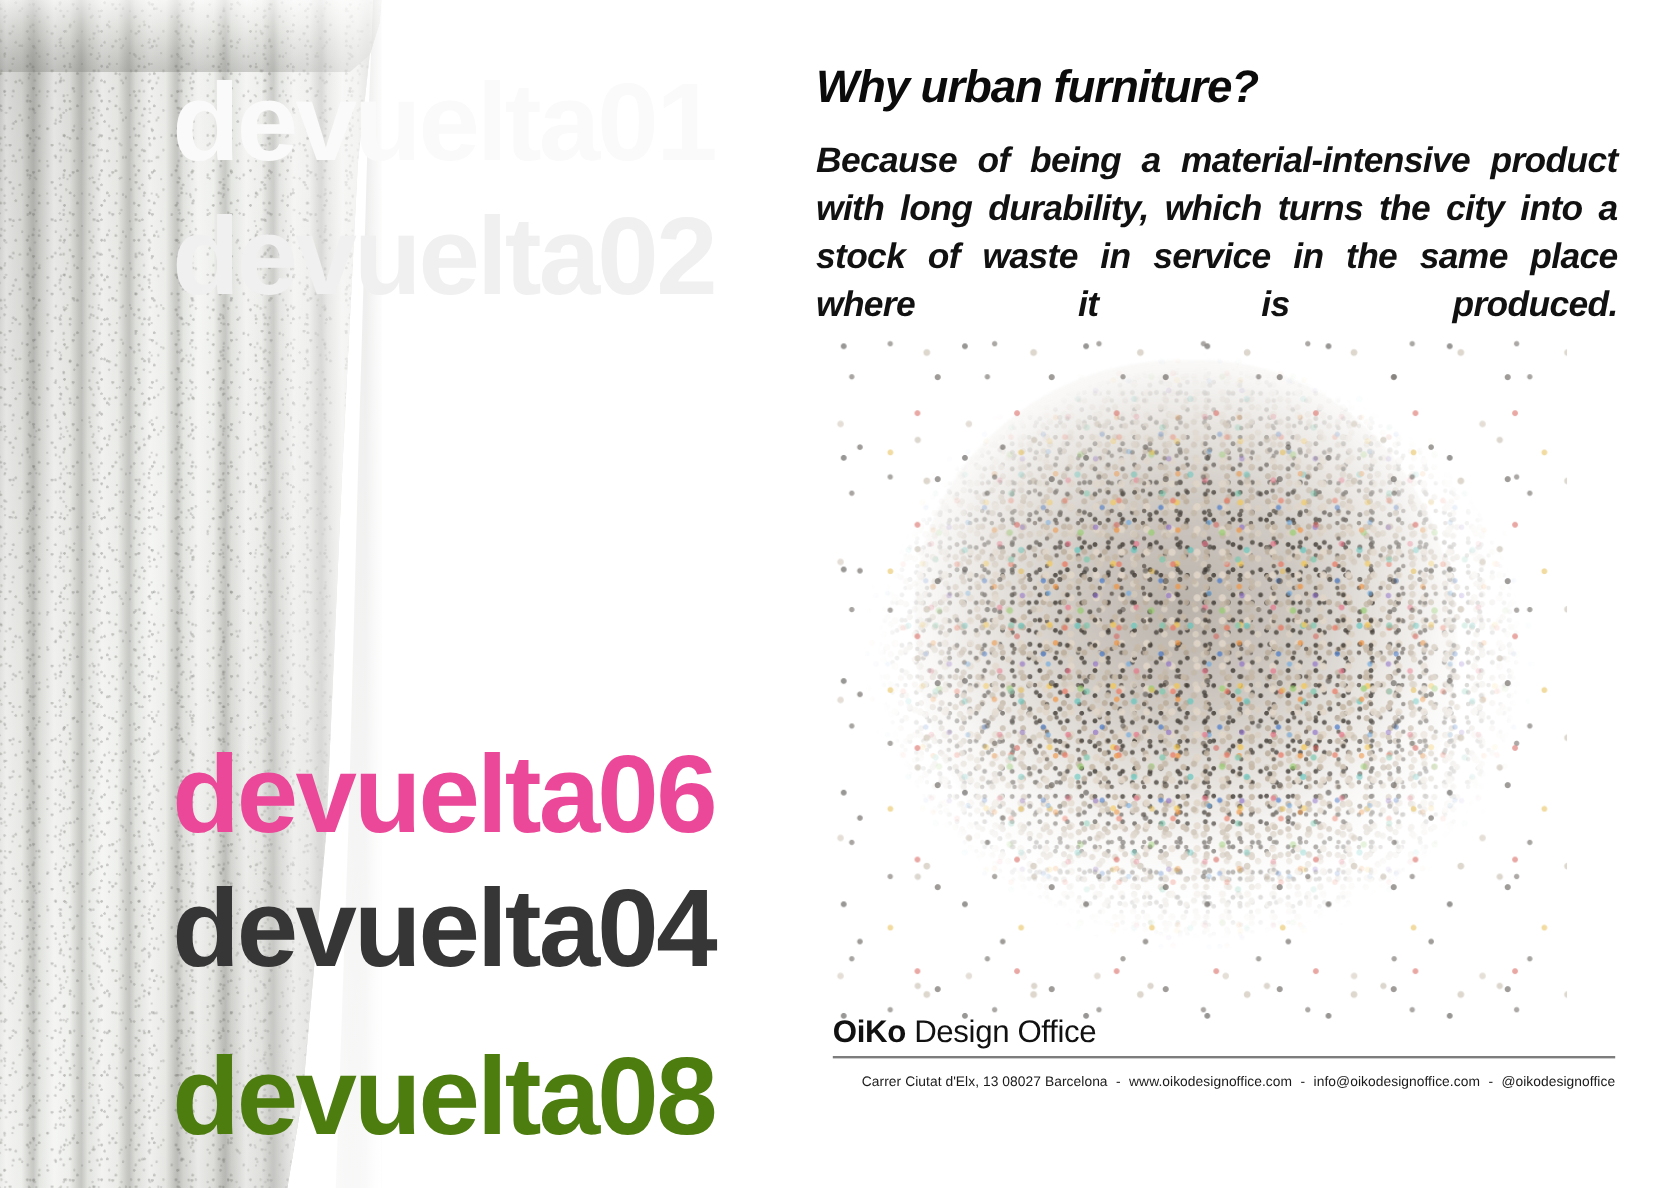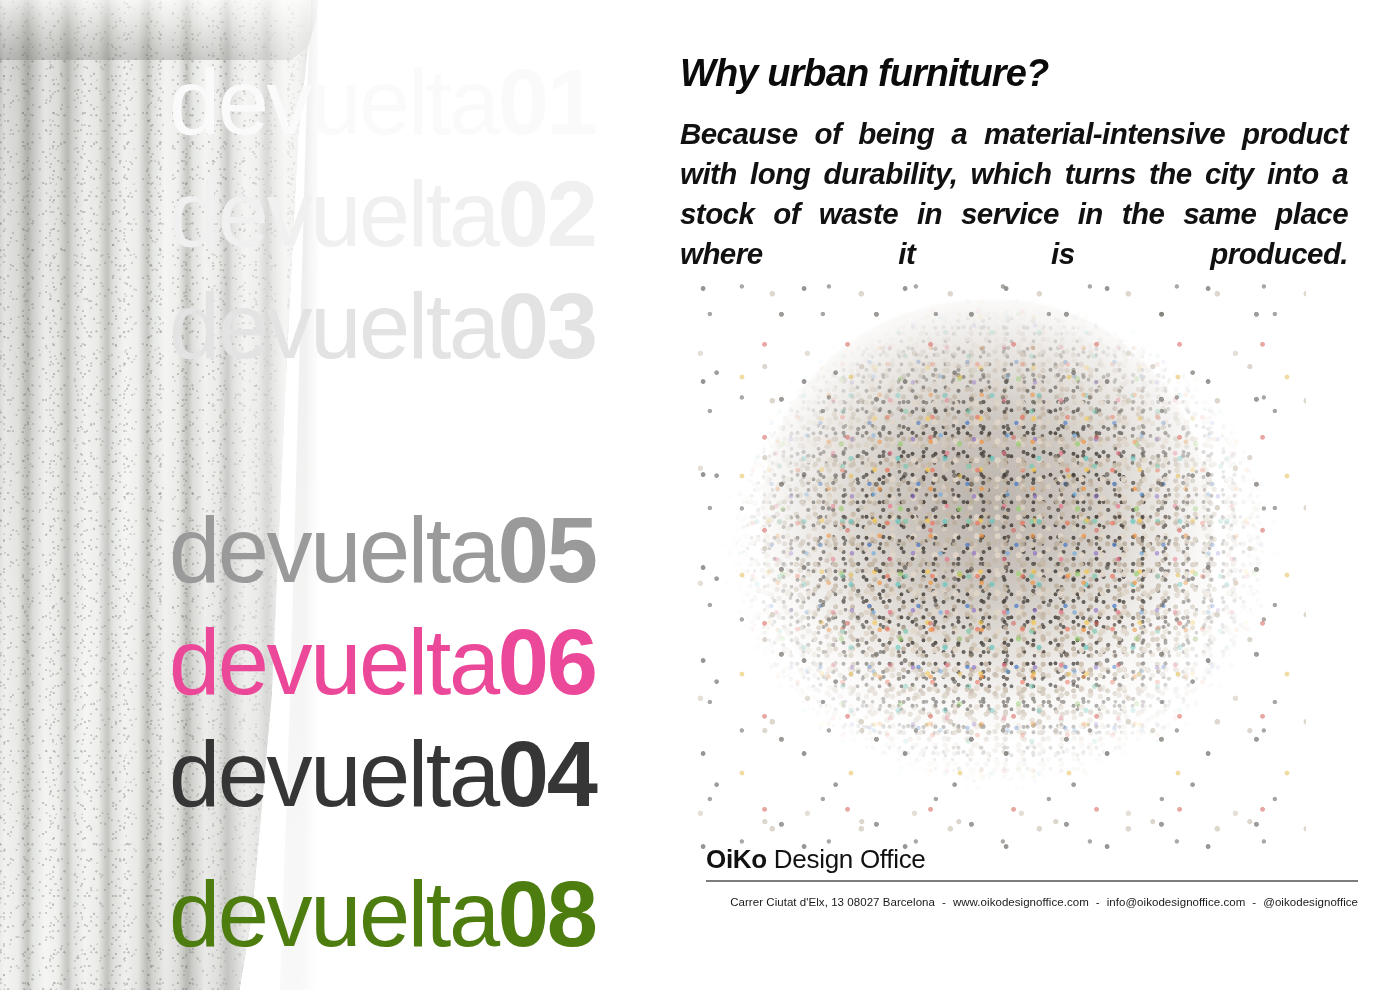--- a/index.html
+++ b/index.html
@@ -153,21 +153,21 @@
     position: absolute;
     right: 44px;
     white-space: nowrap;
     font-family: "Liberation Sans", sans-serif;
     font-size: 92px;
     line-height: 1;
     letter-spacing: -2.4px;
     text-align: right;
   }
   .devuelta-word {
-    font-weight: 400;
+    font-weight: 700;
   }
   .devuelta-num {
     font-weight: 700;
     letter-spacing: -2px;
   }
 
   
   #right-panel {
     position: absolute;
     left: 678px;
@@ -300,21 +300,21 @@
     background-size:
       101px 93px, 89px 107px, 113px 97px, 95px 85px,
       107px 115px, 83px 93px, 119px 103px, 97px 91px,
       109px 99px, 87px 111px;
     opacity: 0.72;
   }
 
   
   #footer {
     position: absolute;
-    left: 28px;
+    left: 16px;
     top: 842px;
     width: 652px;
   }
   #oiko-logo {
     font-size: 26px;
     letter-spacing: -0.3px;
     color: #111111;
     line-height: 34px;
     white-space: nowrap;
   }
@@ -358,28 +358,22 @@
     <div id="devuelta-stack">
 
       <div class="devuelta-row" style="top:56px; color:#fafafa;">
         <span class="devuelta-word">devuelta</span><span class="devuelta-num">01</span>
       </div>
 
       <div class="devuelta-row" style="top:168px; color:#f0f0f0;">
         <span class="devuelta-word">devuelta</span><span class="devuelta-num">02</span>
       </div>
 
-      <div class="devuelta-row" style="top:280px; color:#e3e3e3;">
-        <span class="devuelta-word">devuelta</span><span class="devuelta-num">03</span>
-      </div>
-
-
-      <div class="devuelta-row" style="top:504px; color:#9a9a9a;">
-        <span class="devuelta-word">devuelta</span><span class="devuelta-num">05</span>
-      </div>
+
+
 
       <div class="devuelta-row" style="top:616px; color:#ec4899;">
         <span class="devuelta-word">devuelta</span><span class="devuelta-num">06</span>
       </div>
 
       <div class="devuelta-row" style="top:728px; color:#363636;">
         <span class="devuelta-word">devuelta</span><span class="devuelta-num">04</span>
       </div>
 
       <div class="devuelta-row" style="top:868px; color:#4d7c0f;">

